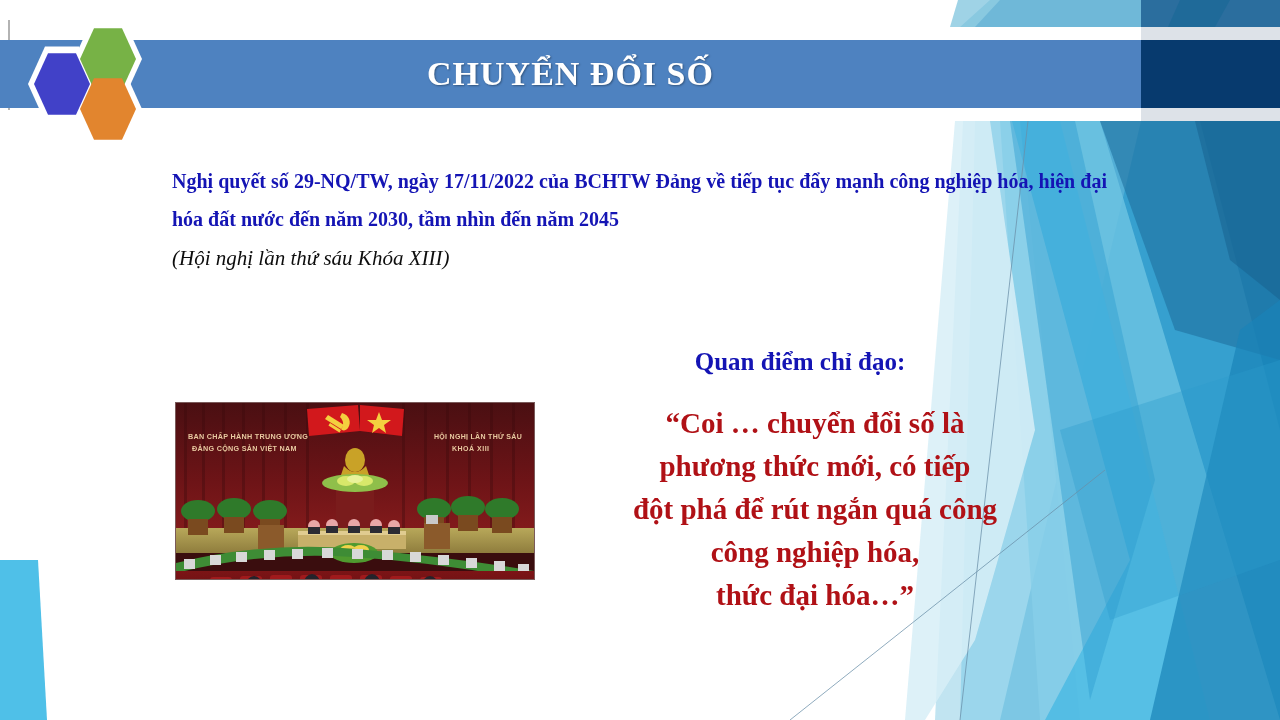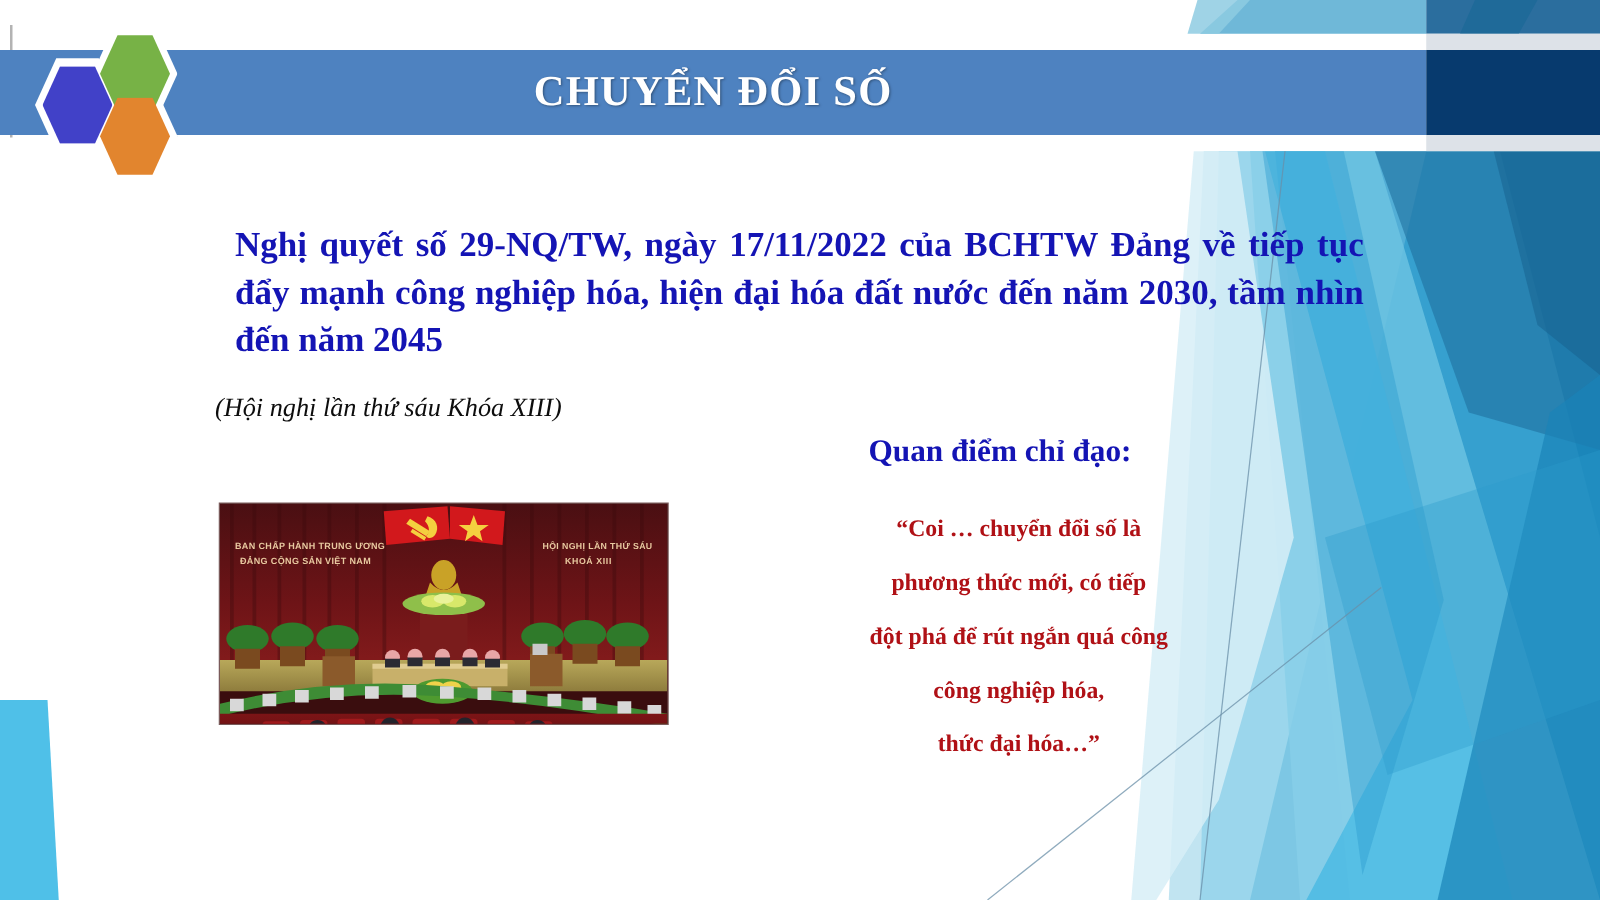--- a/index.html
+++ b/index.html
@@ -98,26 +98,26 @@
   .hex-orange { left: 58px; top: 59px; background: #e2852e; }
 
   
   .heading-block {
     position: absolute;
     left: 172px; top: 162px;
     width: 935px;
   }
   .heading-text {
     color: #1414b4;
-    font-size: 28px;
+    font-size: 20px;
     font-weight: bold;
     line-height: 38px;
     text-align: justify;
     text-justify: inter-word;
-    margin: 16px;
+    margin: 0;
   }
   .subheading-text {
     color: #0d0d0d;
     font-size: 21px;
     font-style: italic;
     line-height: 36px;
     margin: 2px 0 0 0;
     text-align: left;
   }
 
@@ -132,21 +132,21 @@
     font-weight: bold;
   }
 
   
   .quote-block {
     position: absolute;
     left: 570px; top: 402px;
     width: 490px;
     text-align: center;
     color: #b01116;
-    font-size: 19px;
+    font-size: 29px;
     font-weight: bold;
     line-height: 43px;
   }
   .quote-line { display: block; white-space: nowrap; }
 
   
   .photo {
     position: absolute;
     left: 176px; top: 403px;
     width: 358px; height: 176px;

